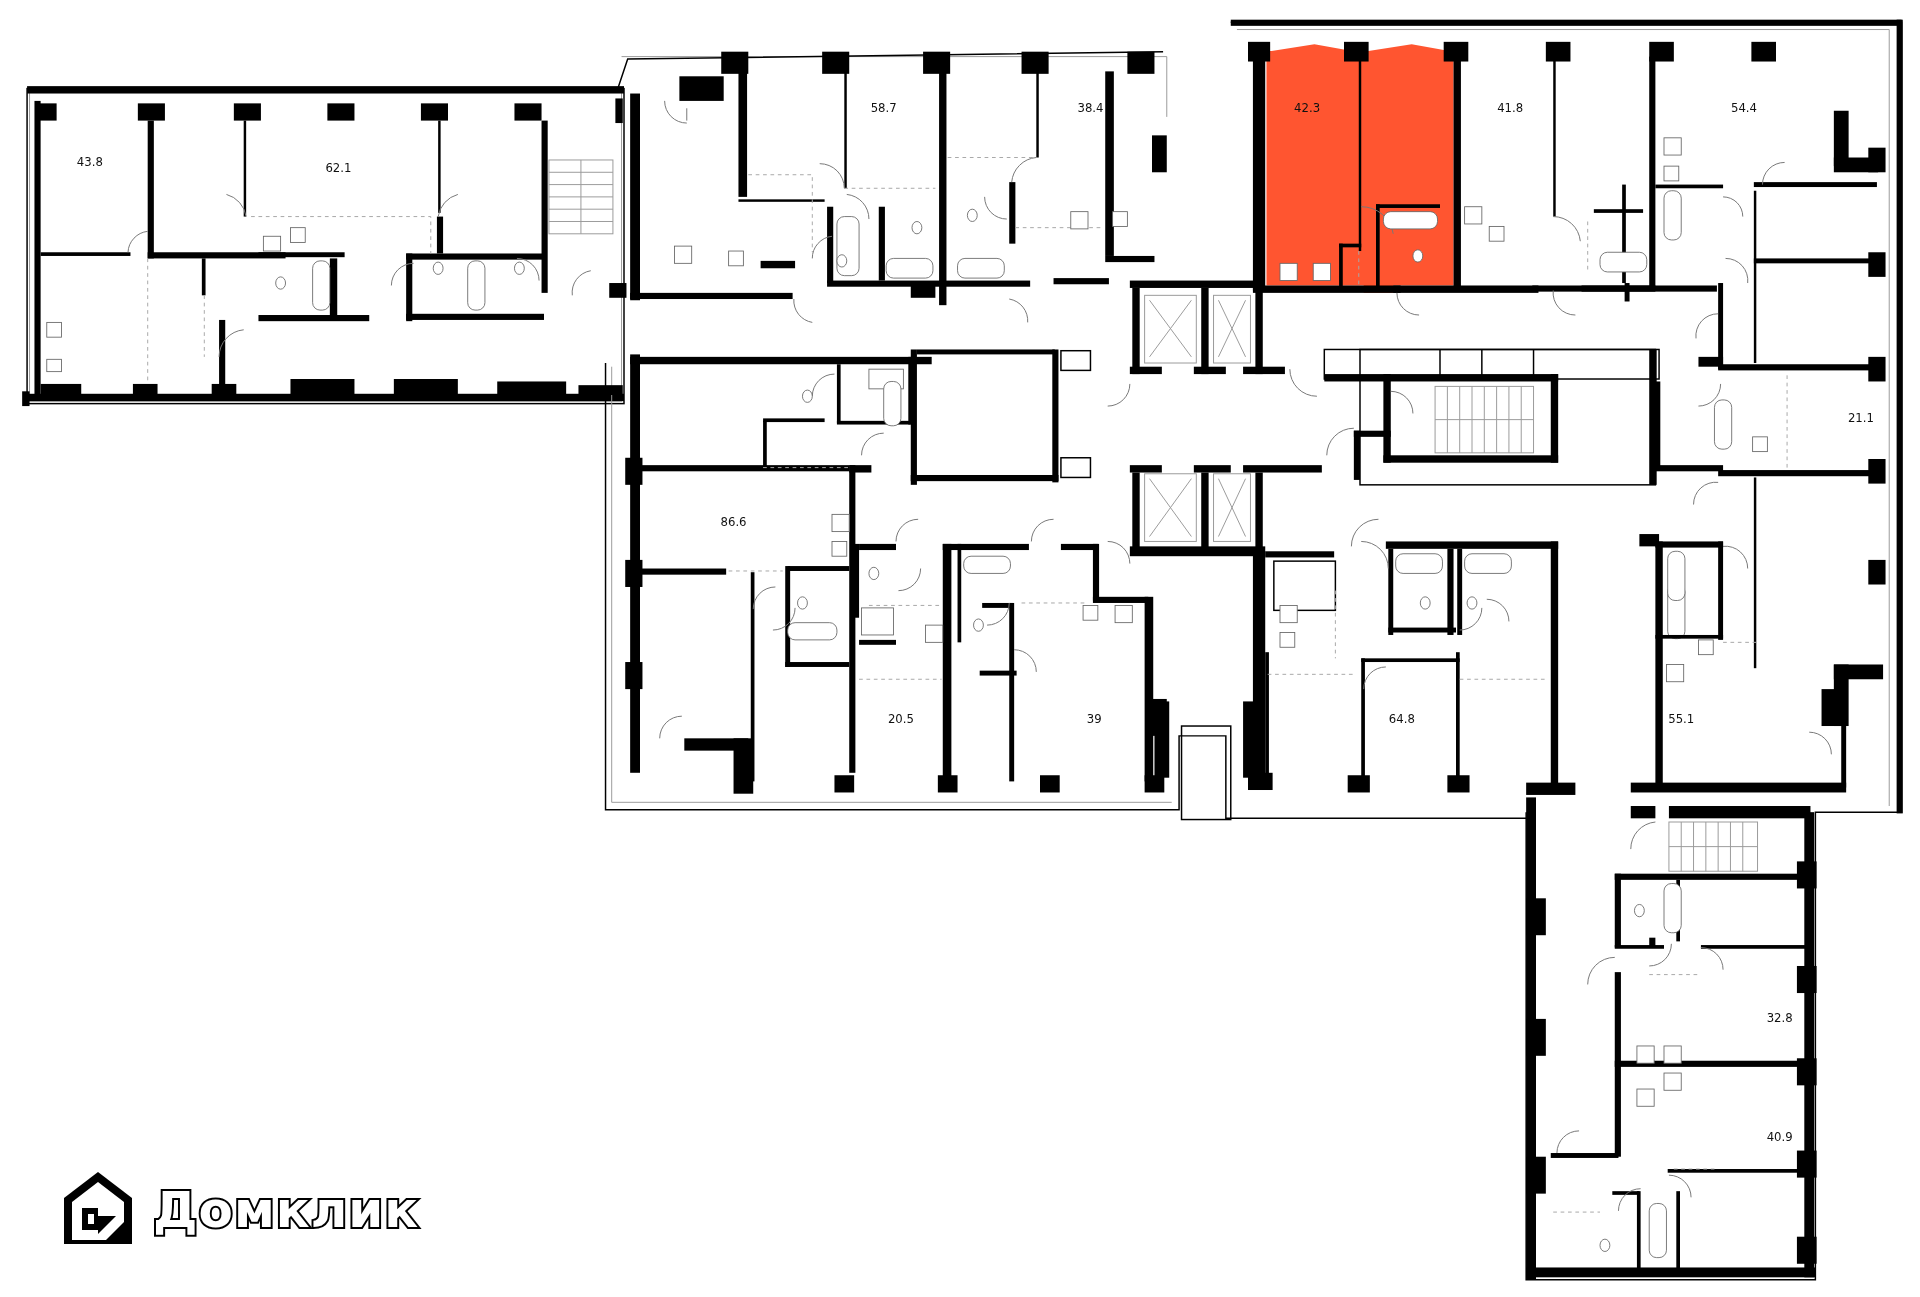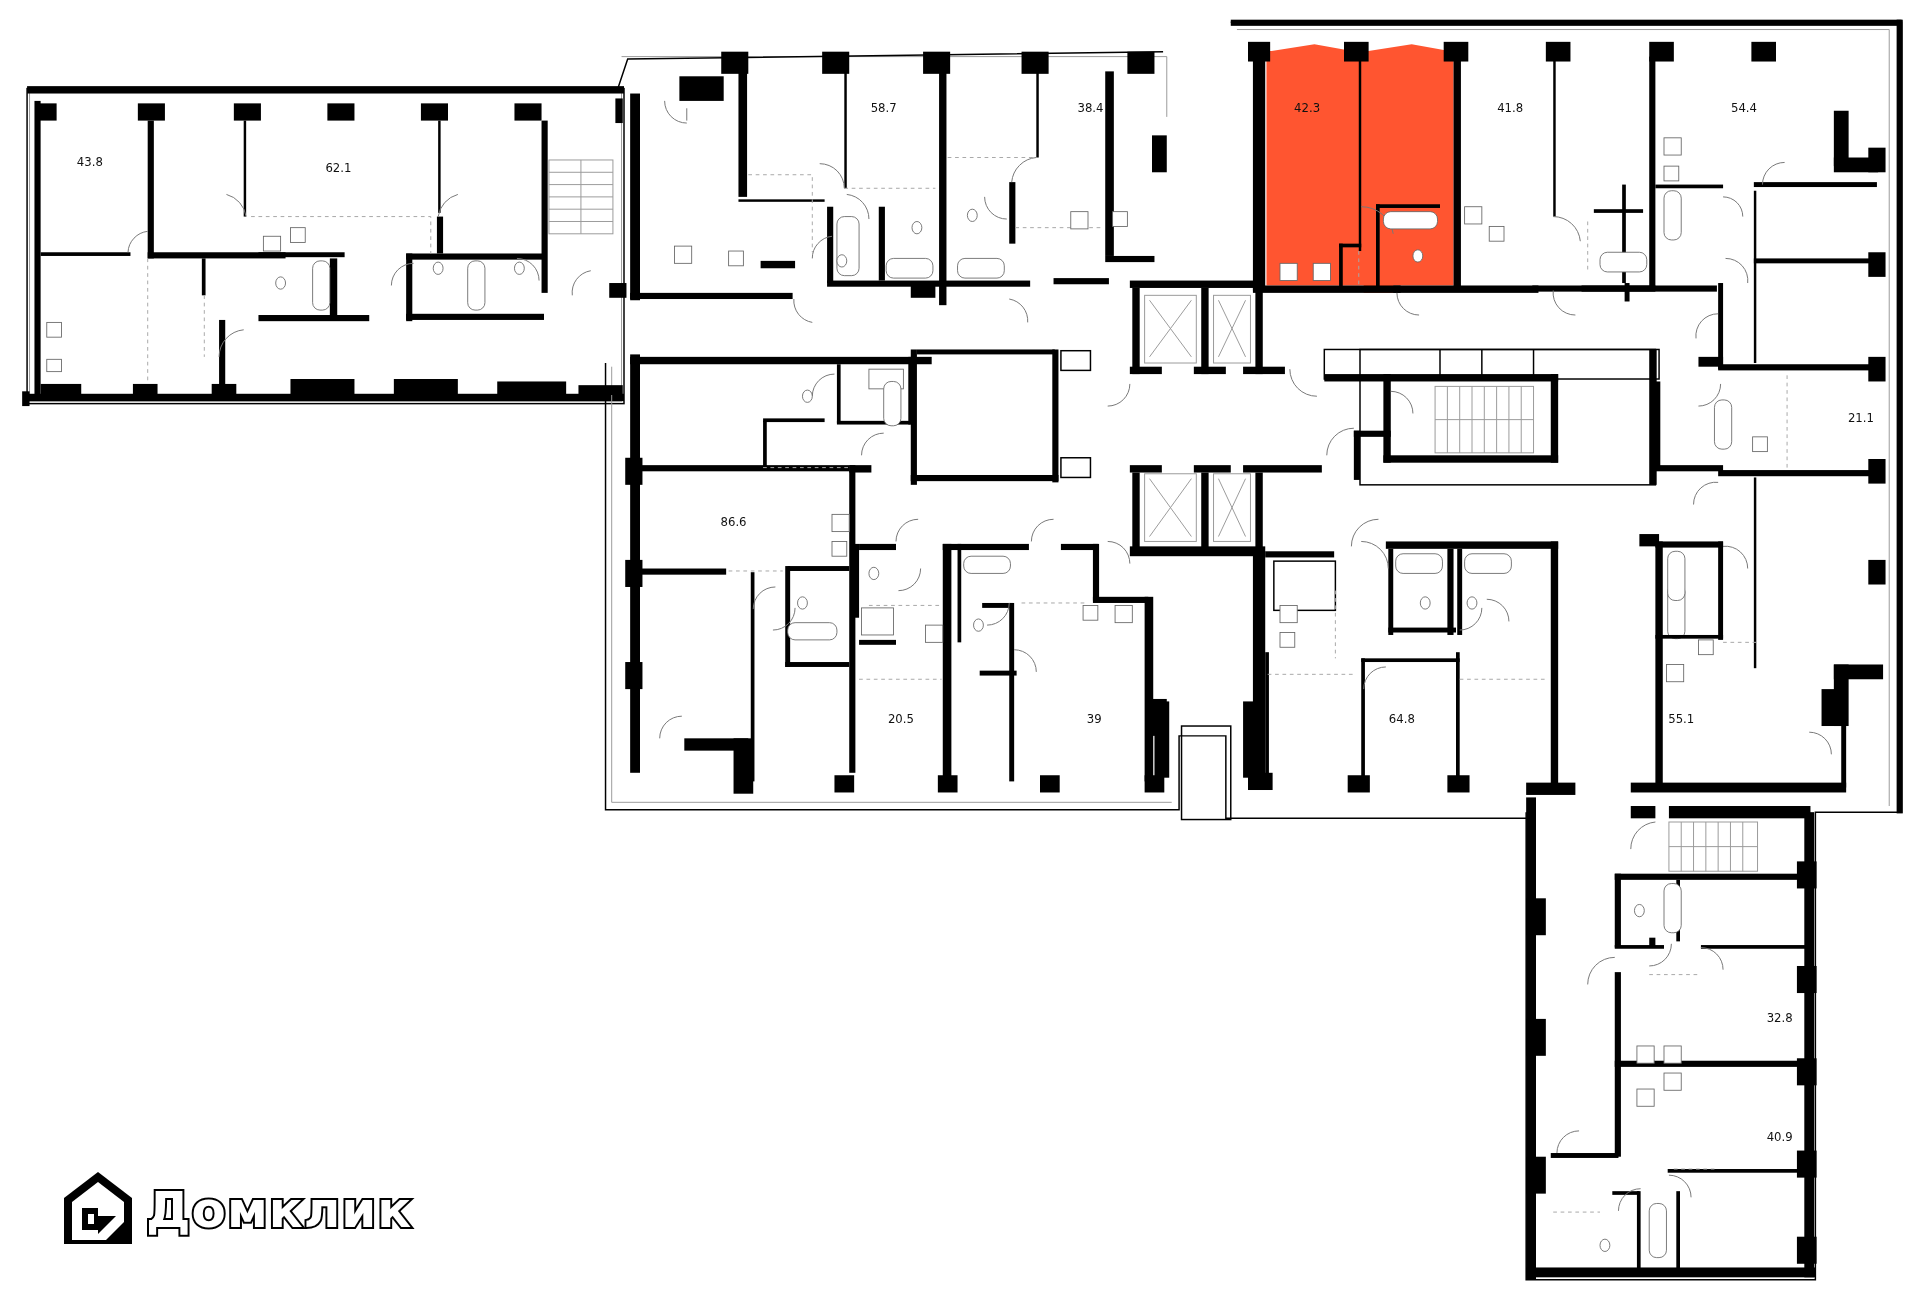--- a/index.html
+++ b/index.html
@@ -6,21 +6,21 @@
   body{width:1920px;height:1297px;overflow:hidden;position:relative;font-family:"DejaVu Sans",sans-serif;}
   #plan{position:absolute;left:0;top:0;width:1920px;height:1297px;}
   .wall{fill:#000;}
   .thin{fill:none;stroke:#000;stroke-width:1.2;}
   .hair{fill:none;stroke:#9a9a9a;stroke-width:0.8;}
   .dash{fill:none;stroke:#a8a8a8;stroke-width:0.8;stroke-dasharray:3 3;}
   .door{fill:none;stroke:#777;stroke-width:0.8;}
   .fix{fill:#fff;stroke:#666;stroke-width:0.7;}
   .area-label{font-family:"DejaVu Sans",sans-serif;font-size:9.5px;fill:#111;text-anchor:middle;dominant-baseline:middle;}
   .unit-hit{fill:transparent;cursor:pointer;}
-  .logo{position:absolute;left:58px;top:1170px;height:80px;display:flex;align-items:center;gap:8px;}
+  .logo{position:absolute;left:58px;top:1170px;height:80px;display:flex;align-items:center;gap:15px;}
   .logo-text{font-family:"DejaVu Sans",sans-serif;font-weight:bold;font-size:50px;color:#fff;
     -webkit-text-stroke:4px #000;paint-order:stroke fill;letter-spacing:1px;
     text-shadow:0 0 0 #000;}
 </style>
 </head>
 <body>
 
 <svg id="plan" viewBox="0 0 1560 1054" preserveAspectRatio="none" xmlns="http://www.w3.org/2000/svg">
 
   <g>

